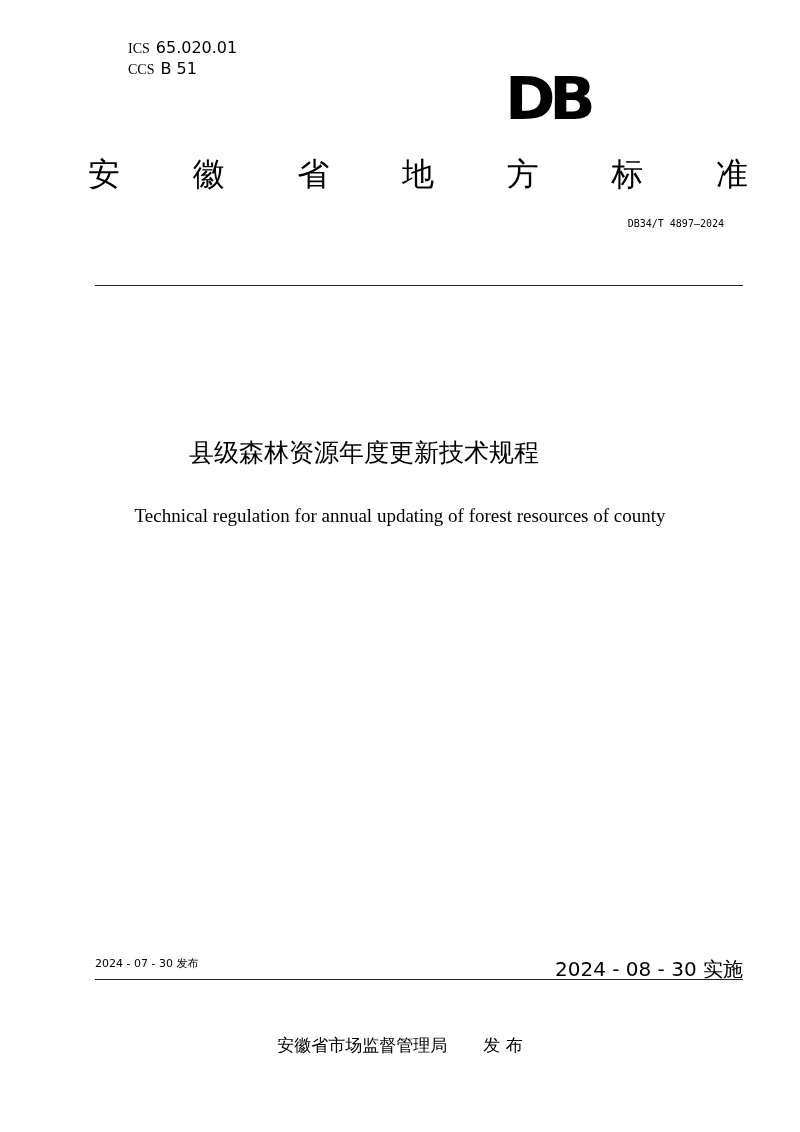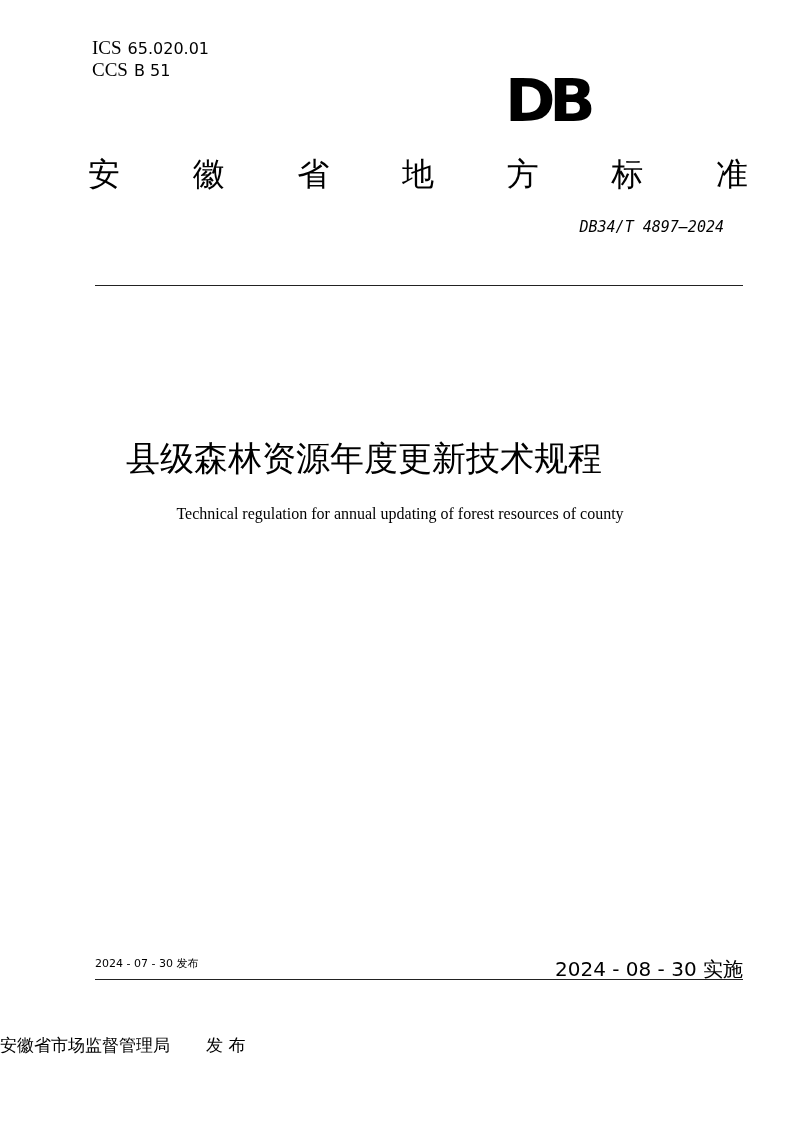--- a/index.html
+++ b/index.html
@@ -1,32 +1,32 @@
 <!DOCTYPE html>
 <html><head>
 <meta charset="utf-8">
 <style>
   html, body { margin:0; padding:0; background:#fff; }
   body { width:800px; height:1132px; position:relative; overflow:hidden; color:#000; font-family:"DejaVu Sans", sans-serif; }
   .abs { position:absolute; }
   .ics { left:92px; top:38px; font-size:12px; line-height:19px; }
-  .ics .lbl { font-family:"Liberation Serif", serif; font-size:19px; margin-right:6px; }
+  .ics .lbl { font-family:"Liberation Serif", serif; font-size:14px; margin-right:6px;margin-left:36px; }
   .ics .val { font-family:"DejaVu Sans", sans-serif; font-size:16px; }
-  .db34 { left:505px; top:70px; height:60px; display:flex; align-items:flex-end; }
+  .db34 { left:505px; top:70px; height:60px; display:flex; align-items:flex-end;flex-direction:column; }
   .db34 .db { font-family:"DejaVu Sans", sans-serif; font-weight:bold; font-size:58px; line-height:58px; letter-spacing:-6px; transform:scaleX(1.05); transform-origin:left; margin-right:8px; }
   .db34 .num { font-family:"Liberation Serif", serif; font-weight:bold; font-size:66px; line-height:58px; }
   .prov { left:88px; top:150px; width:660px; display:flex; justify-content:space-between; font-size:32px; line-height:48px; font-family:"DejaVu Sans", sans-serif; }
-  .code { right:76px; top:218px; font-size:15px; font-family:"DejaVu Sans Mono", monospace;font-style:italic; }
+  .code { right:76px; top:218px; font-size:10px; font-family:"DejaVu Sans Mono", monospace; }
   .rule1 { left:95px; top:285px; width:648px; height:1px; background:#222; }
-  .title { left:0; width:728px; top:436px; text-align:center; font-size:34px; font-family:"DejaVu Sans", sans-serif; }
-  .subtitle { left:0; width:800px; top:505px; text-align:center; font-size:16px; font-family:"Liberation Serif", serif; }
+  .title { left:0; width:728px; top:436px; text-align:center; font-size:25px; font-family:"DejaVu Sans", sans-serif; }
+  .subtitle { left:0; width:800px; top:505px; text-align:center; font-size:19px; font-family:"Liberation Serif", serif; }
   .pub { left:95px; top:956px; font-size:11px; }
   .impl { right:57px; top:956px; font-size:20px; }
   .rule2 { left:95px; top:979px; width:648px; height:1px; background:#222; }
-  .issuer { left:0; width:800px; top:1034px; text-align:left; font-size:17px; }
+  .issuer { left:0; width:800px; top:1034px; text-align:center; font-size:17px; }
   .issuer .gap { display:inline-block; width:36px; }
 </style>
 </head>
 <body>
 
 <div class="abs ics">
   <div><span class="lbl">ICS</span><span class="val">65.020.01</span></div>
   <div><span class="lbl">CCS</span><span class="val">B 51</span></div>
 </div>
 

